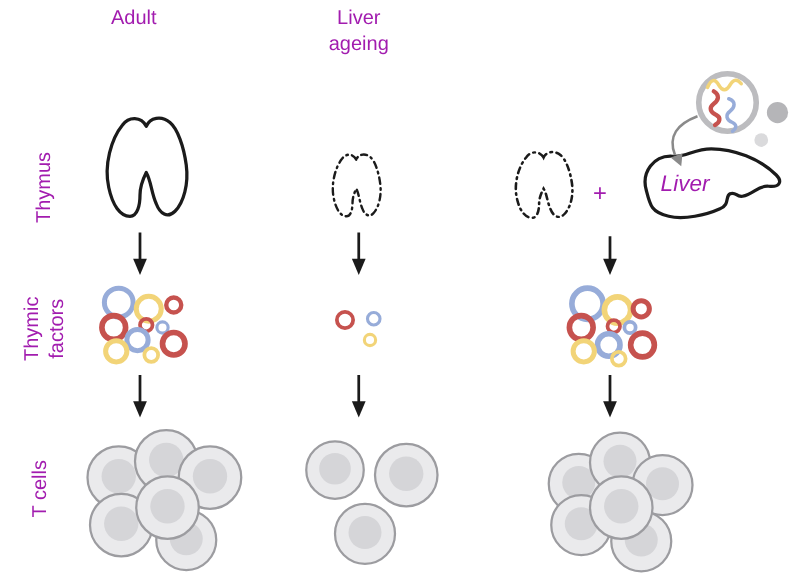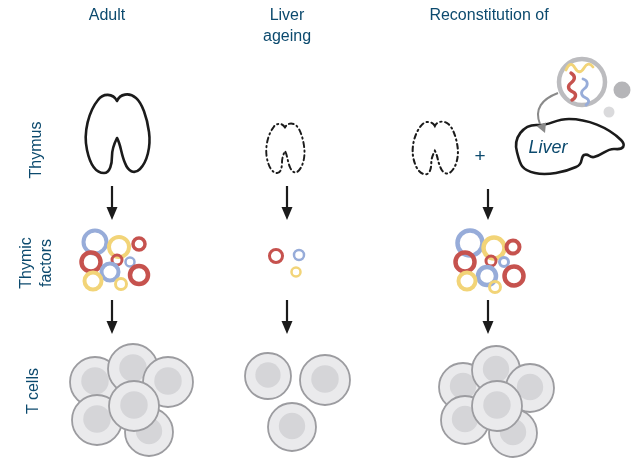--- a/index.html
+++ b/index.html
@@ -1,18 +1,18 @@
 <!DOCTYPE html>
 <html><head>
 <meta charset="utf-8">
 <style>
   html,body{margin:0;padding:0;background:#fff;}
   .canvas{
     position:relative;width:642px;height:459px;background:#fff;overflow:hidden;
-    font-family:"Liberation Sans",sans-serif;color:#0c4a6e;
+    font-family:"Liberation Sans",sans-serif;color:#a21caf;
   }
   .col-title{
     position:absolute;top:4px;transform:translateX(-50%);
     text-align:center;font-size:16px;line-height:21px;white-space:nowrap;
   }
   .row-label{
     position:absolute;transform:translate(-50%,-50%) rotate(-90deg);
     text-align:center;font-size:16px;line-height:20px;white-space:nowrap;
   }
   .liver-label{
@@ -157,21 +157,20 @@
   </svg>
 
   <div class="col-title" style="left:107px">
     <div>Adult</div>
   </div>
   <div class="col-title" style="left:287px">
     <div>Liver</div>
     <div>ageing</div>
   </div>
   <div class="col-title" style="left:489px">
-    <div>Reconstitution of</div>
   </div>
 
   <div class="row-label" style="left:36px;top:150px">
     <div>Thymus</div>
   </div>
   <div class="row-label" style="left:36px;top:263px">
     <div>Thymic</div>
     <div>factors</div>
   </div>
   <div class="row-label" style="left:33px;top:391px">

